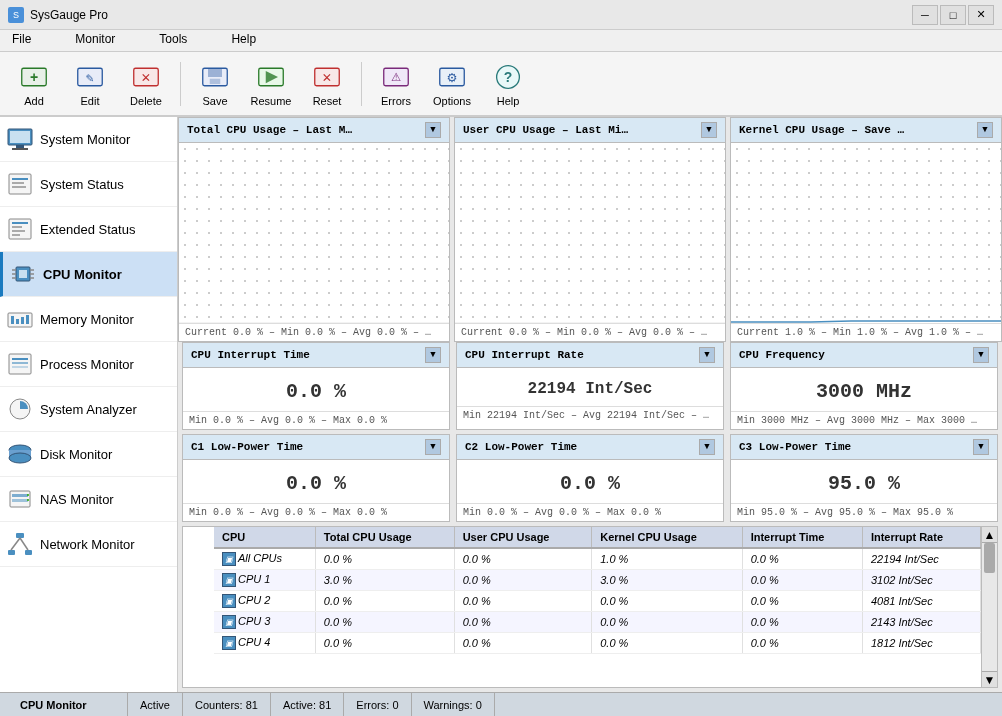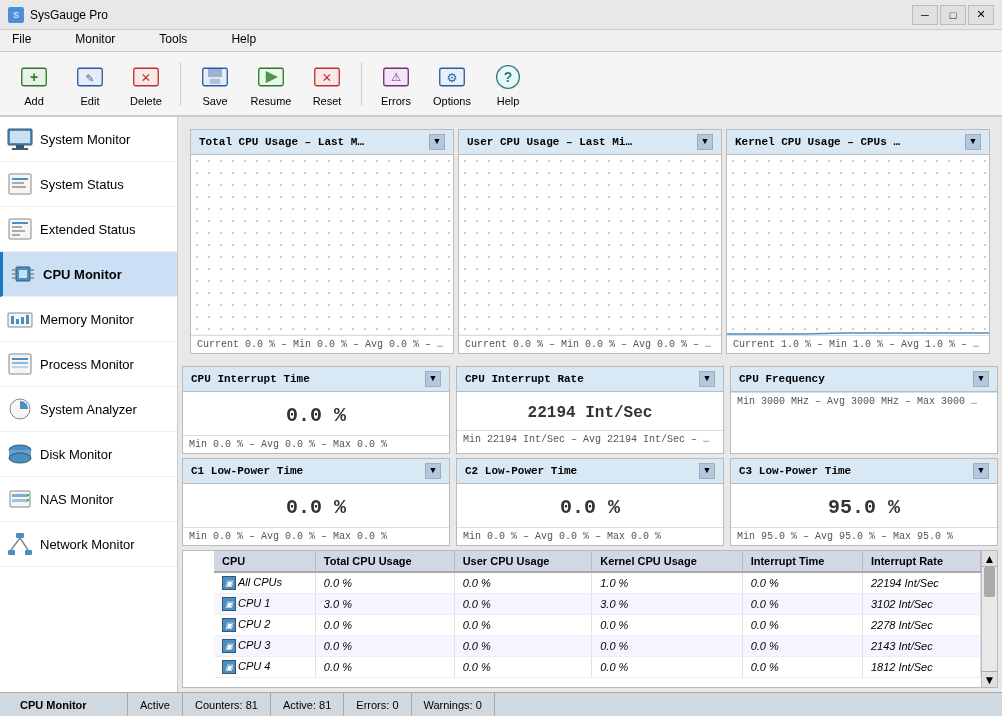--- a/index.html
+++ b/index.html
@@ -28,21 +28,21 @@
     
     .sidebar { width: 178px; background: #fff; border-right: 1px solid #ccc; overflow-y: auto; }
     .sidebar-item { display: flex; align-items: center; padding: 8px 6px; gap: 6px; cursor: pointer; border-bottom: 1px solid #eee; font-size: 13px; }
     .sidebar-item.active { background: #cce0f5; border-left: 3px solid #1a7abf; font-weight: bold; }
     .sidebar-icon { width: 28px; height: 28px; flex-shrink: 0; }
 
     
     .content { flex: 1; background: #e8e8e8; display: flex; flex-direction: column; overflow: hidden; }
 
     
-    .charts-area { display: grid; grid-template-columns: 1fr 1fr 1fr; gap: 4px; padding: 12px; flex: 0 0 auto; }
+    .charts-area { display: grid; grid-template-columns: 1fr 1fr 1fr; gap: 4px; padding: 0; flex: 0 0 auto; }
 
     
     .chart-panel { background: #fff; border: 1px solid #bbb; }
     .chart-header { background: #d8e8f4; border-bottom: 1px solid #bbb; padding: 4px 8px; display: flex; align-items: center; justify-content: space-between; font-size: 11px; font-weight: bold; font-family: 'Courier New', monospace; }
     .chart-dropdown { width: 16px; height: 16px; background: #b0c8e0; border: 1px solid #aaa; display: flex; align-items: center; justify-content: center; cursor: pointer; font-size: 9px; }
     .chart-body { height: 180px; position: relative; overflow: hidden; }
     .chart-footer { padding: 3px 6px; font-size: 10px; color: #555; border-top: 1px solid #ddd; font-family: 'Courier New', monospace; }
 
     
     .metric-panels-area { display: grid; grid-template-columns: 1fr 1fr 1fr; gap: 6px; padding: 0 4px 4px 4px; }
@@ -318,21 +318,21 @@
         <div class="chart-body dotted-grid">
           <svg width="100%" height="100%" viewBox="0 0 270 180" preserveAspectRatio="none">
             <line x1="0" y1="180" x2="270" y2="180" stroke="#ccc" stroke-width="0.5"></line>
           </svg>
         </div>
         <div class="chart-footer">Current 0.0 % – Min 0.0 % – Avg 0.0 % – …</div>
       </div>
 
       <div class="chart-panel">
         <div class="chart-header">
-          <span>Kernel CPU Usage – CPUs …</span>
+          <span>Kernel CPU Usage – Save …</span>
           <div class="chart-dropdown">▼</div>
         </div>
         <div class="chart-body dotted-grid">
           <svg width="100%" height="100%" viewBox="0 0 270 180" preserveAspectRatio="none">
             <polyline points="0,179 40,179 80,179 120,178 160,178 200,178 240,178 270,178" fill="none" stroke="#4a8fc0" stroke-width="1.5"></polyline>
           </svg>
         </div>
         <div class="chart-footer">Current 1.0 % – Min 1.0 % – Avg 1.0 % – …</div>
       </div>
     </div>
@@ -352,20 +352,21 @@
           <div class="chart-dropdown">▼</div>
         </div>
         <div class="metric-value" style="font-size:16px;">22194 Int/Sec</div>
         <div class="metric-footer">Min 22194 Int/Sec – Avg 22194 Int/Sec – …</div>
       </div>
       <div class="metric-panel">
         <div class="metric-header">
           <span>CPU Frequency</span>
           <div class="chart-dropdown">▼</div>
         </div>
+        <div class="metric-value">3000 MHz</div>
         <div class="metric-footer">Min 3000 MHz – Avg 3000 MHz – Max 3000 …</div>
       </div>
     </div>
 
     <div class="metric-panels-area">
       <div class="metric-panel">
         <div class="metric-header">
           <span>C1 Low-Power Time</span>
           <div class="chart-dropdown">▼</div>
         </div>
@@ -419,21 +420,21 @@
         <td>3.0 %</td>
         <td>0.0 %</td>
         <td>3102 Int/Sec</td>
       </tr>
               <tr>
         <td><span class="row-icon">▣</span>CPU 2</td>
         <td>0.0 %</td>
         <td>0.0 %</td>
         <td>0.0 %</td>
         <td>0.0 %</td>
-        <td>2278 Int/Sec</td>
+        <td>4081 Int/Sec</td>
       </tr>
               <tr>
         <td><span class="row-icon">▣</span>CPU 3</td>
         <td>0.0 %</td>
         <td>0.0 %</td>
         <td>0.0 %</td>
         <td>0.0 %</td>
         <td>2143 Int/Sec</td>
       </tr>
               <tr>

